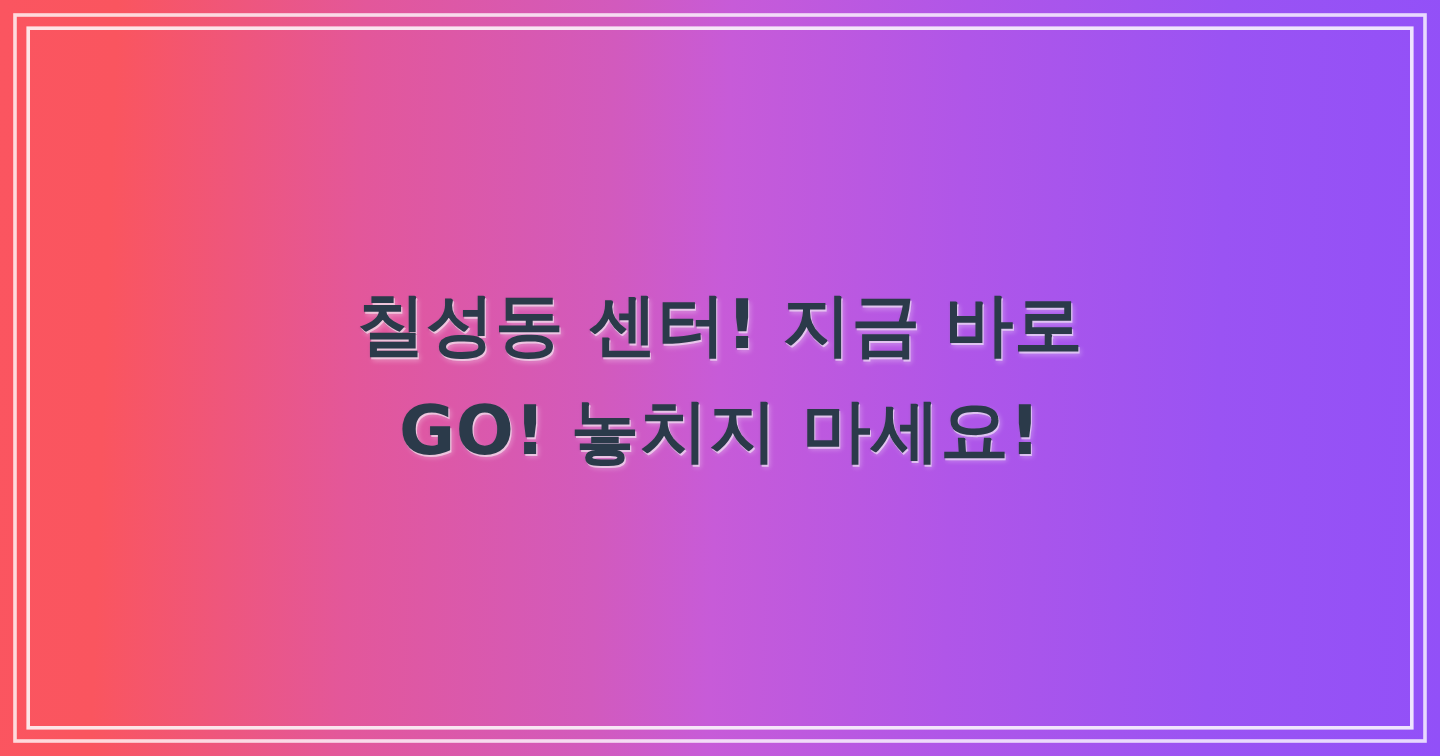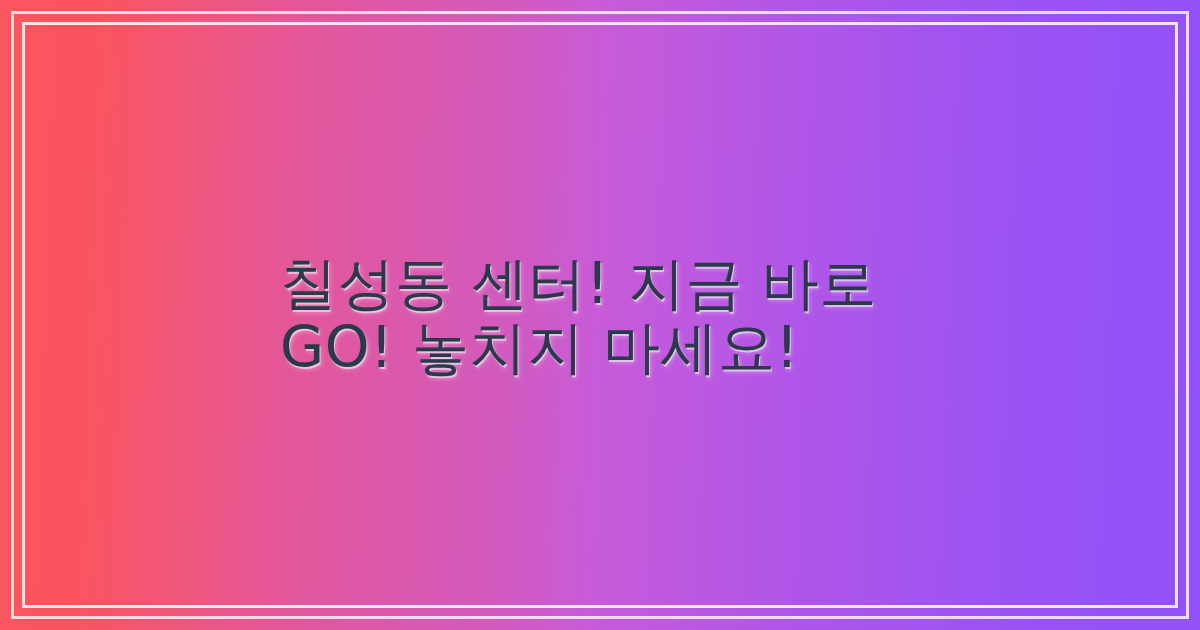--- a/index.html
+++ b/index.html
@@ -70,24 +70,25 @@
     top: 0;
     width: 1200px;
     height: 630px;
     display: flex;
     align-items: center;
     justify-content: center;
   }
 
   .headline {
     width: 640px;
+    text-align: center;
     font-family: "DejaVu Sans", "Liberation Sans", sans-serif;
-    font-weight: 400;
+    font-weight: 700;
     font-size: 57px;
-    line-height: 64px;
+    line-height: 88px;
     letter-spacing: 0.5px;
     color: #2b3a4a;
     text-shadow:
       1px 2px 0 rgba(255, 255, 255, 0.55),
       2px 3px 4px rgba(255, 255, 255, 0.30),
       0 1px 2px rgba(40, 20, 60, 0.18);
     word-break: keep-all;
     white-space: pre-line;
   }
 </style>

